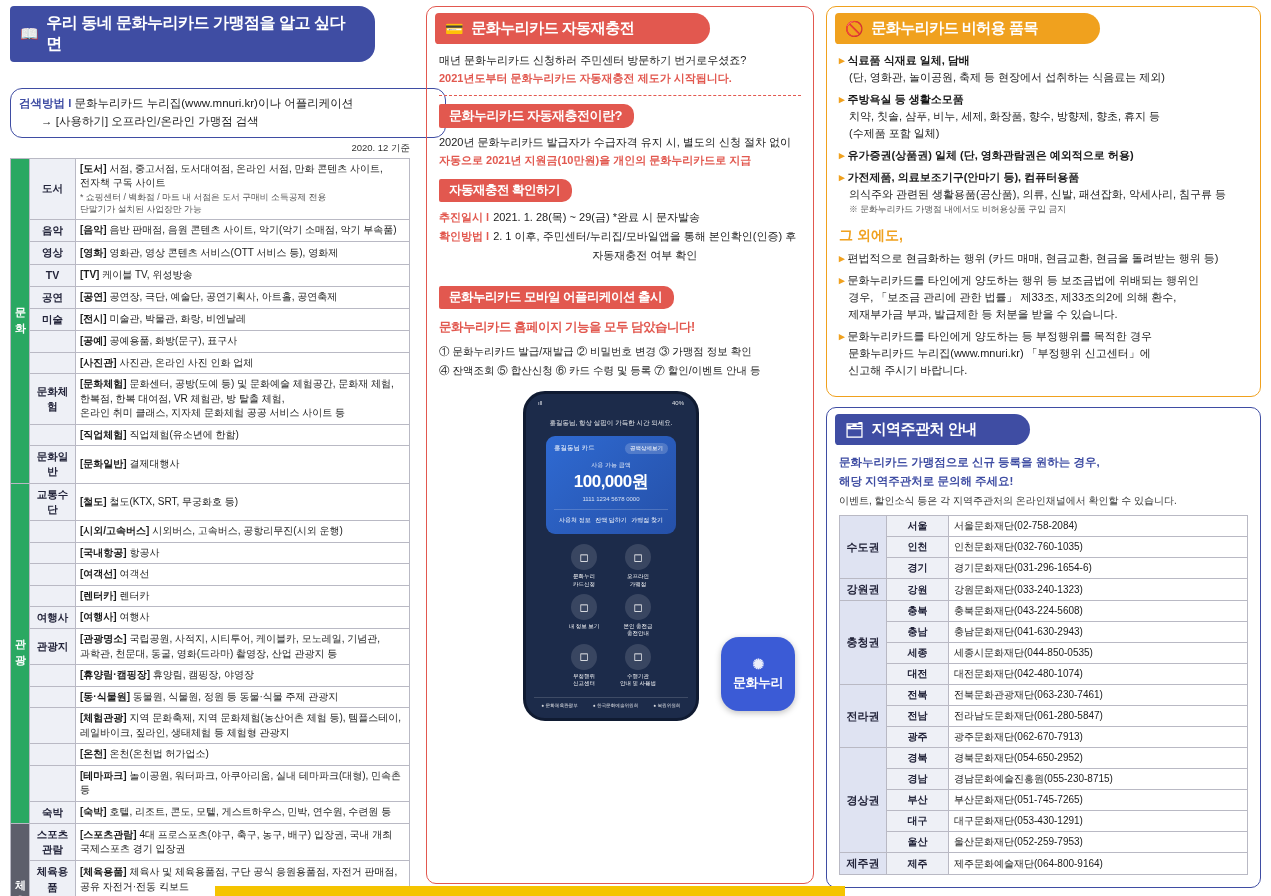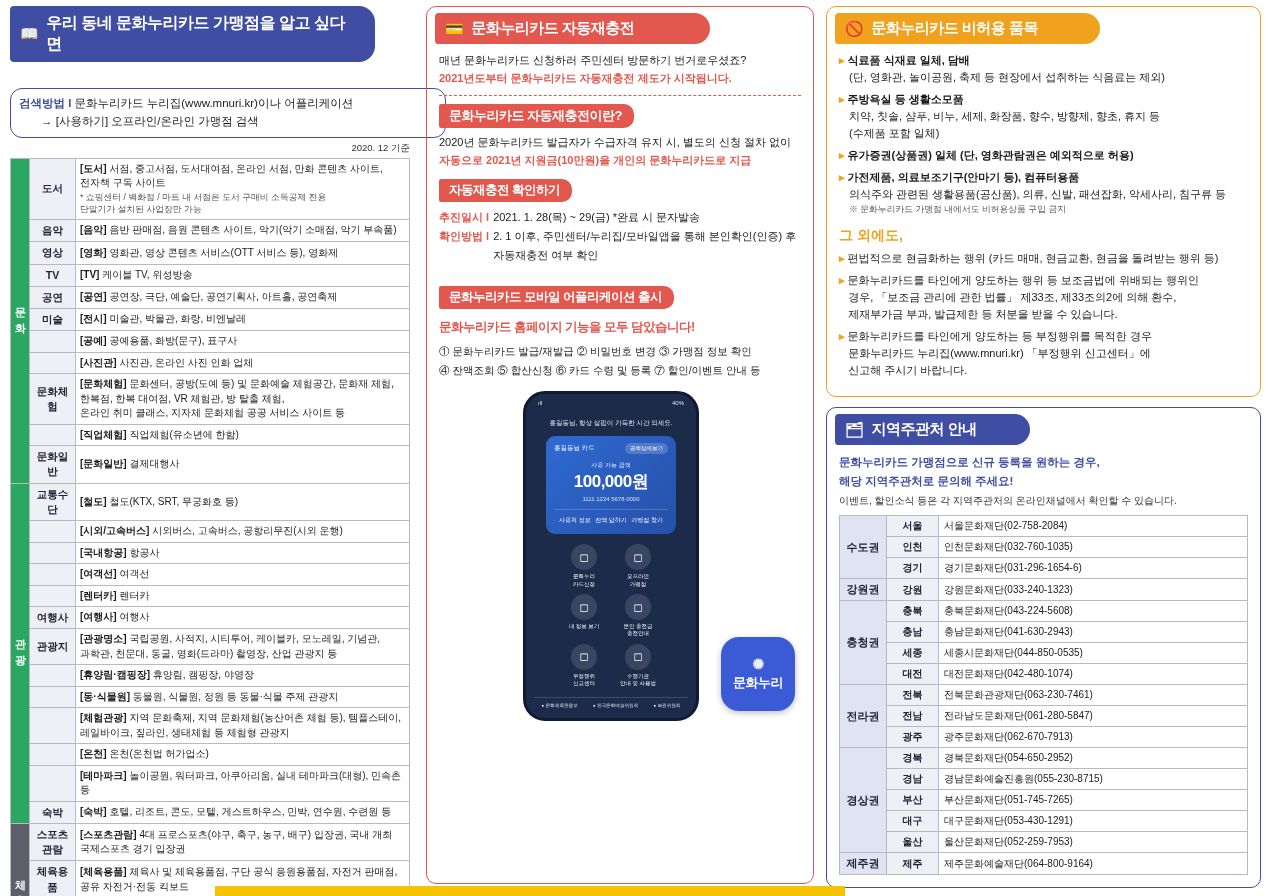--- a/index.html
+++ b/index.html
@@ -65,21 +65,21 @@
   .p-red { font-size:11px; line-height:1.6; }
   .bold-red { color:#e2584f; font-weight:bold; }
   .dash { border-top:1px dashed #e2584f; margin:8px 0; }
   .ribbon {
     display:inline-block; background:#e2584f; color:#fff; font-weight:bold;
     font-size:13px; padding:3px 12px 3px 10px; border-radius:2px 10px 10px 2px;
     margin-bottom:6px; letter-spacing:-0.5px;
   }
   .ribbon.sm { font-size:12.5px; }
   .small-note { font-size:9.3px; color:#444; line-height:1.5; }
-  .kv { display:flex; gap:4px; font-size:11px; line-height:1.7; }
+  .kv { display:flex; gap:4px; font-size:11px; line-height:1.7;text-align:center; }
   .kv .k { color:#e2584f; font-weight:bold; white-space:nowrap; }
   .redline { font-size:12.5px; font-weight:bold; color:#e2584f; margin:4px 0 6px; letter-spacing:-0.5px;}
   .numlist { font-size:10.5px; line-height:1.75; }
 
   
   .phone-wrap { position:relative; margin-top:8px; height:360px; }
   .phone {
     position:absolute; left:84px; top:4px;
     width:176px; height:330px; border-radius:22px;
     background:#1c2b4a; border:3px solid #101b32;
@@ -137,21 +137,21 @@
     border-radius:4px 16px 16px 4px;
     padding:6px 16px 6px 10px;
     font-weight:bold; font-size:15px; width:195px;
     margin:-2px 0 8px -4px; letter-spacing:-0.5px;
   }
   .navy-lead { color:#3f4da3; font-weight:bold; font-size:11.5px; line-height:1.6; }
   .navy-sub { font-size:10px; color:#333; margin:4px 0 7px; }
   table.region { border-collapse:collapse; width:100%; font-size:10px; }
   table.region td { border:0.8px solid #b9b9c4; padding:3px 5px; }
   td.reg { width:47px; text-align:center; background:#dfe3f2; font-weight:bold; color:#23243a; font-size:11px; }
-  td.city { width:52px; text-align:center; background:#eef0f6; font-weight:bold; color:#23243a; }
+  td.city { width:62px; text-align:center; background:#eef0f6; font-weight:bold; color:#23243a; }
   td.org { padding-left:7px; }
 
   .bottom-bar {
     position:absolute; left:215px; bottom:0; width:630px; height:10px; background:#f5c400;
   }
 </style>
 </head>
 <body>
 
 <div class="page">

